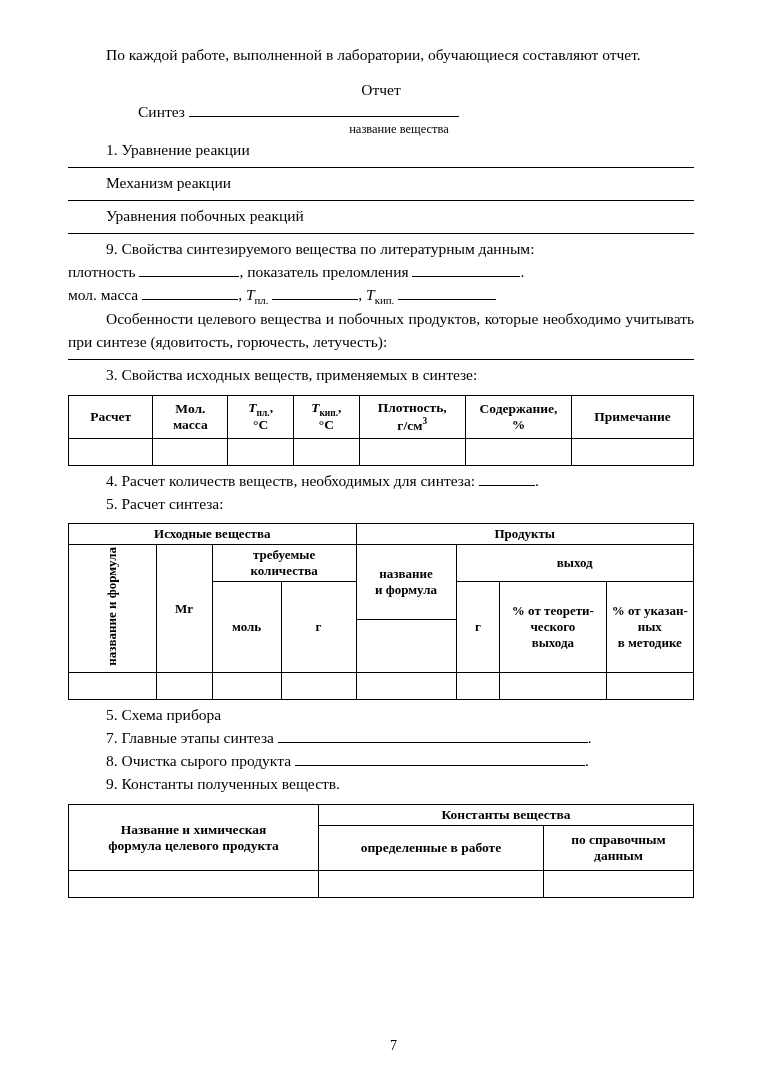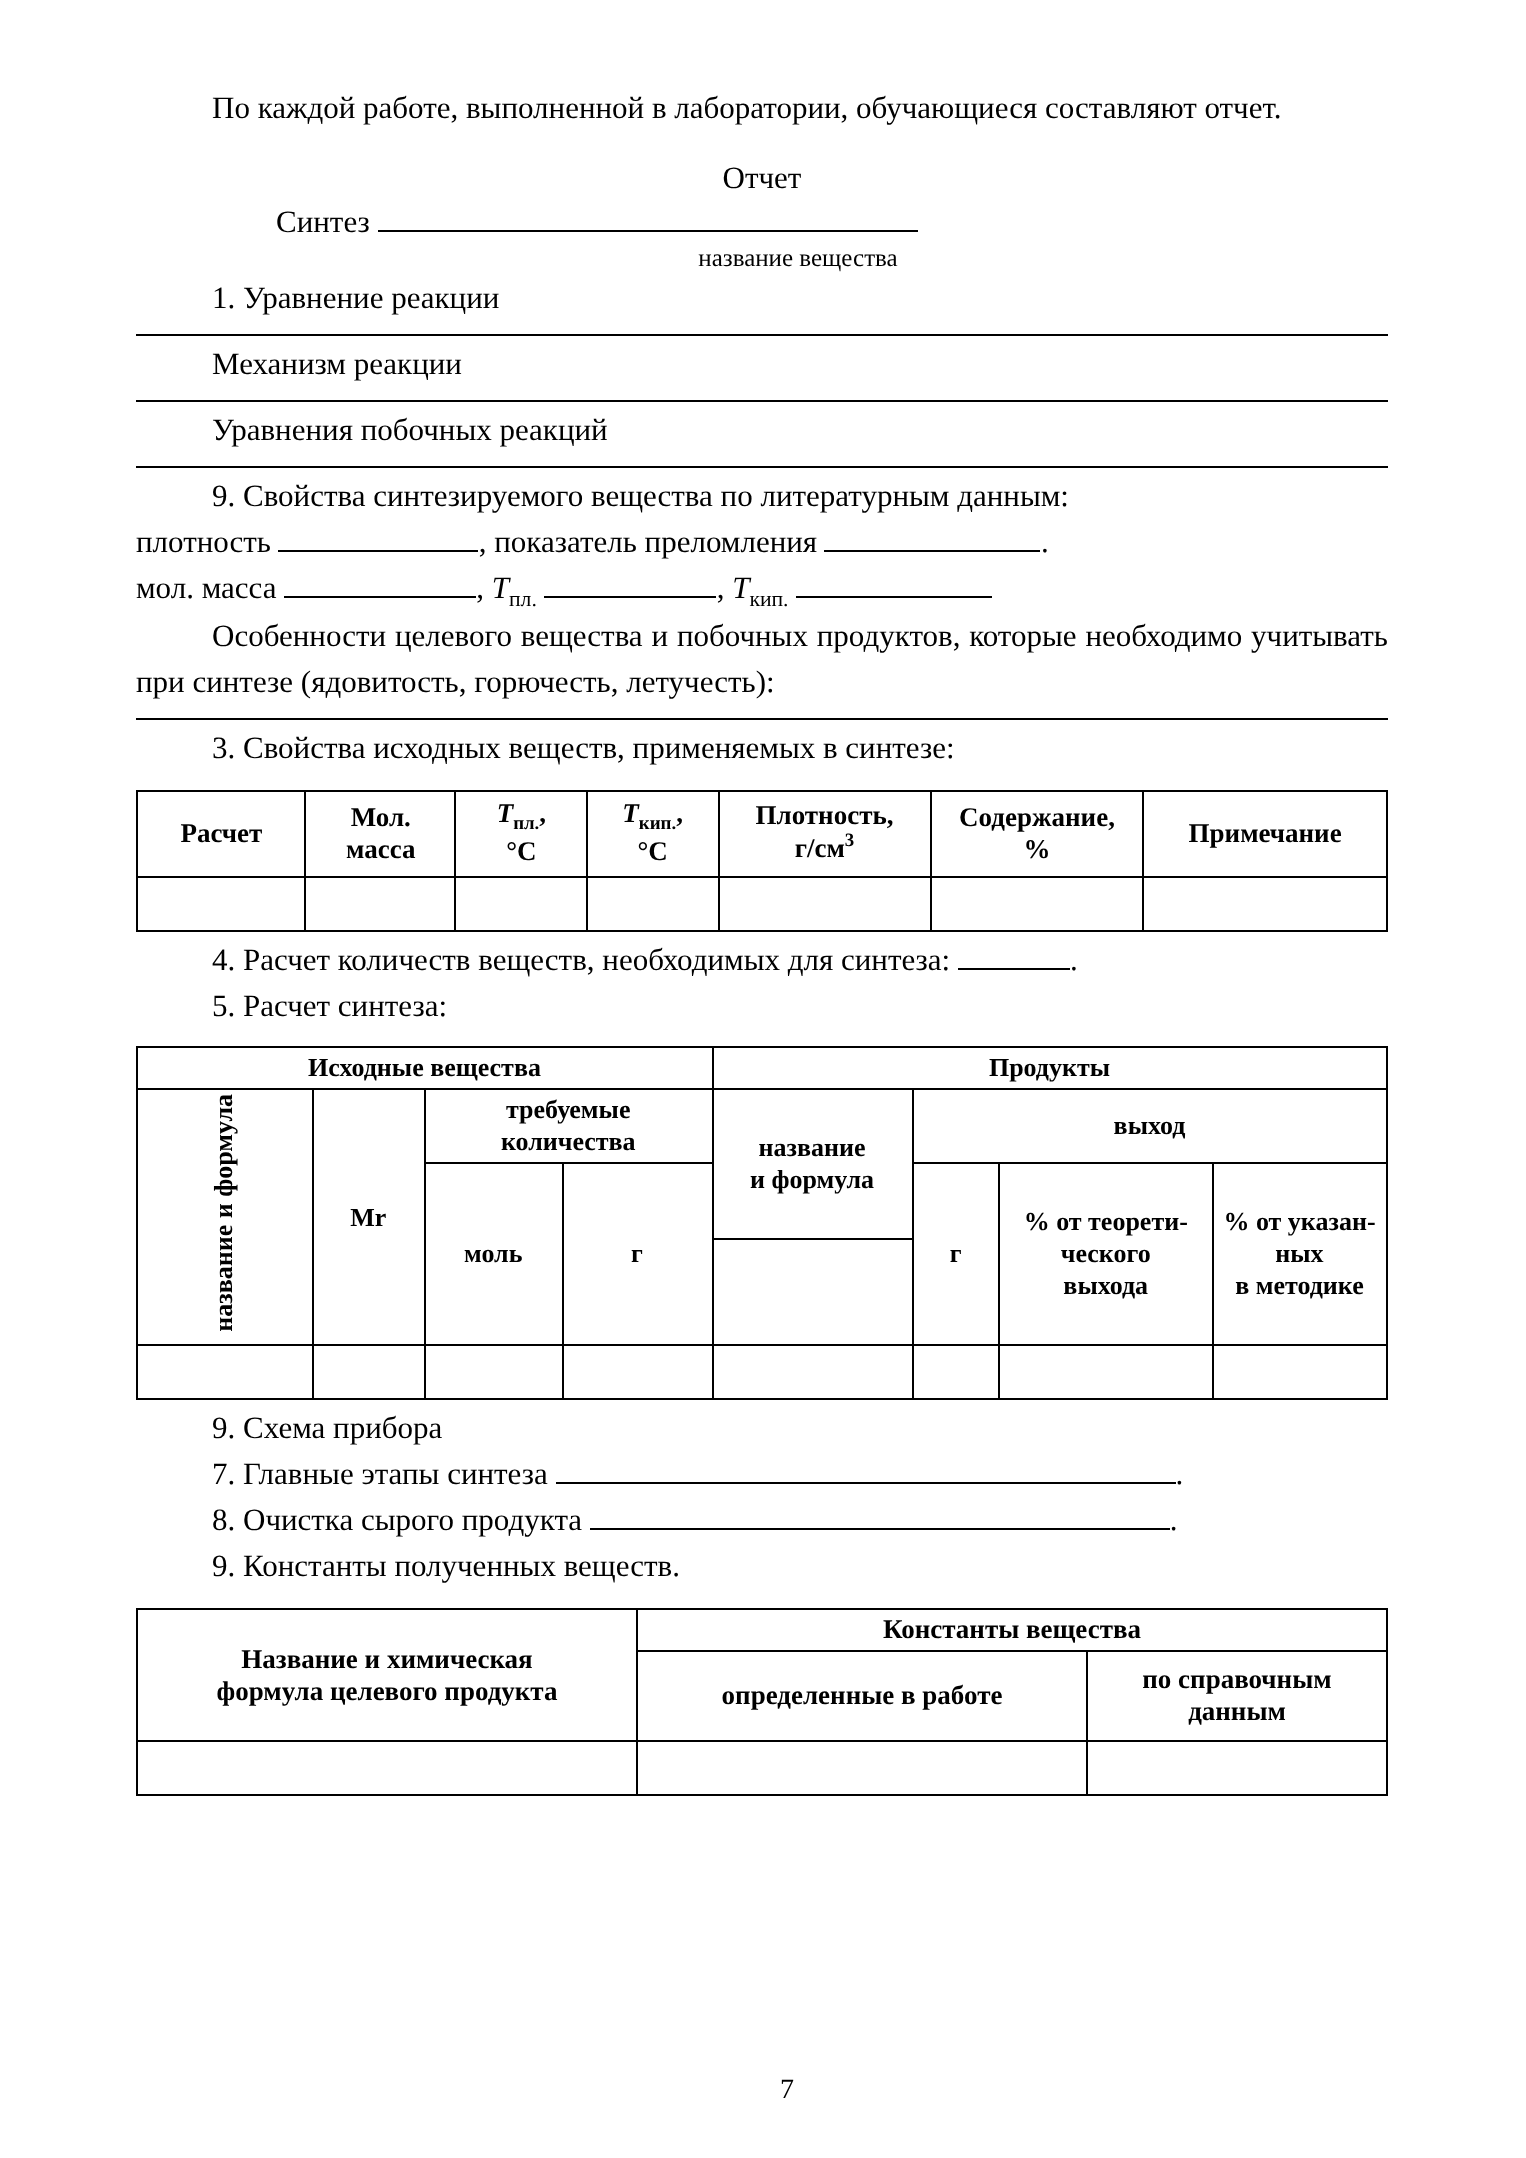--- a/index.html
+++ b/index.html
@@ -230,21 +230,21 @@
         <td></td>
         <td></td>
         <td></td>
         <td></td>
         <td></td>
         <td></td>
       </tr>
     </tbody>
       </table>
 
-    <p class="indent">9. Схема прибора</p>
+    <p class="indent">5. Схема прибора</p>
     <p class="indent">
       <span>7. Главные этапы синтеза</span>
       <span class="fill" style="width:310px;"></span>.
     </p>
     <p class="indent">
       <span>8. Очистка сырого продукта</span>
       <span class="fill" style="width:290px;"></span>.
     </p>
     <p class="indent">9. Константы полученных веществ.</p>
 

